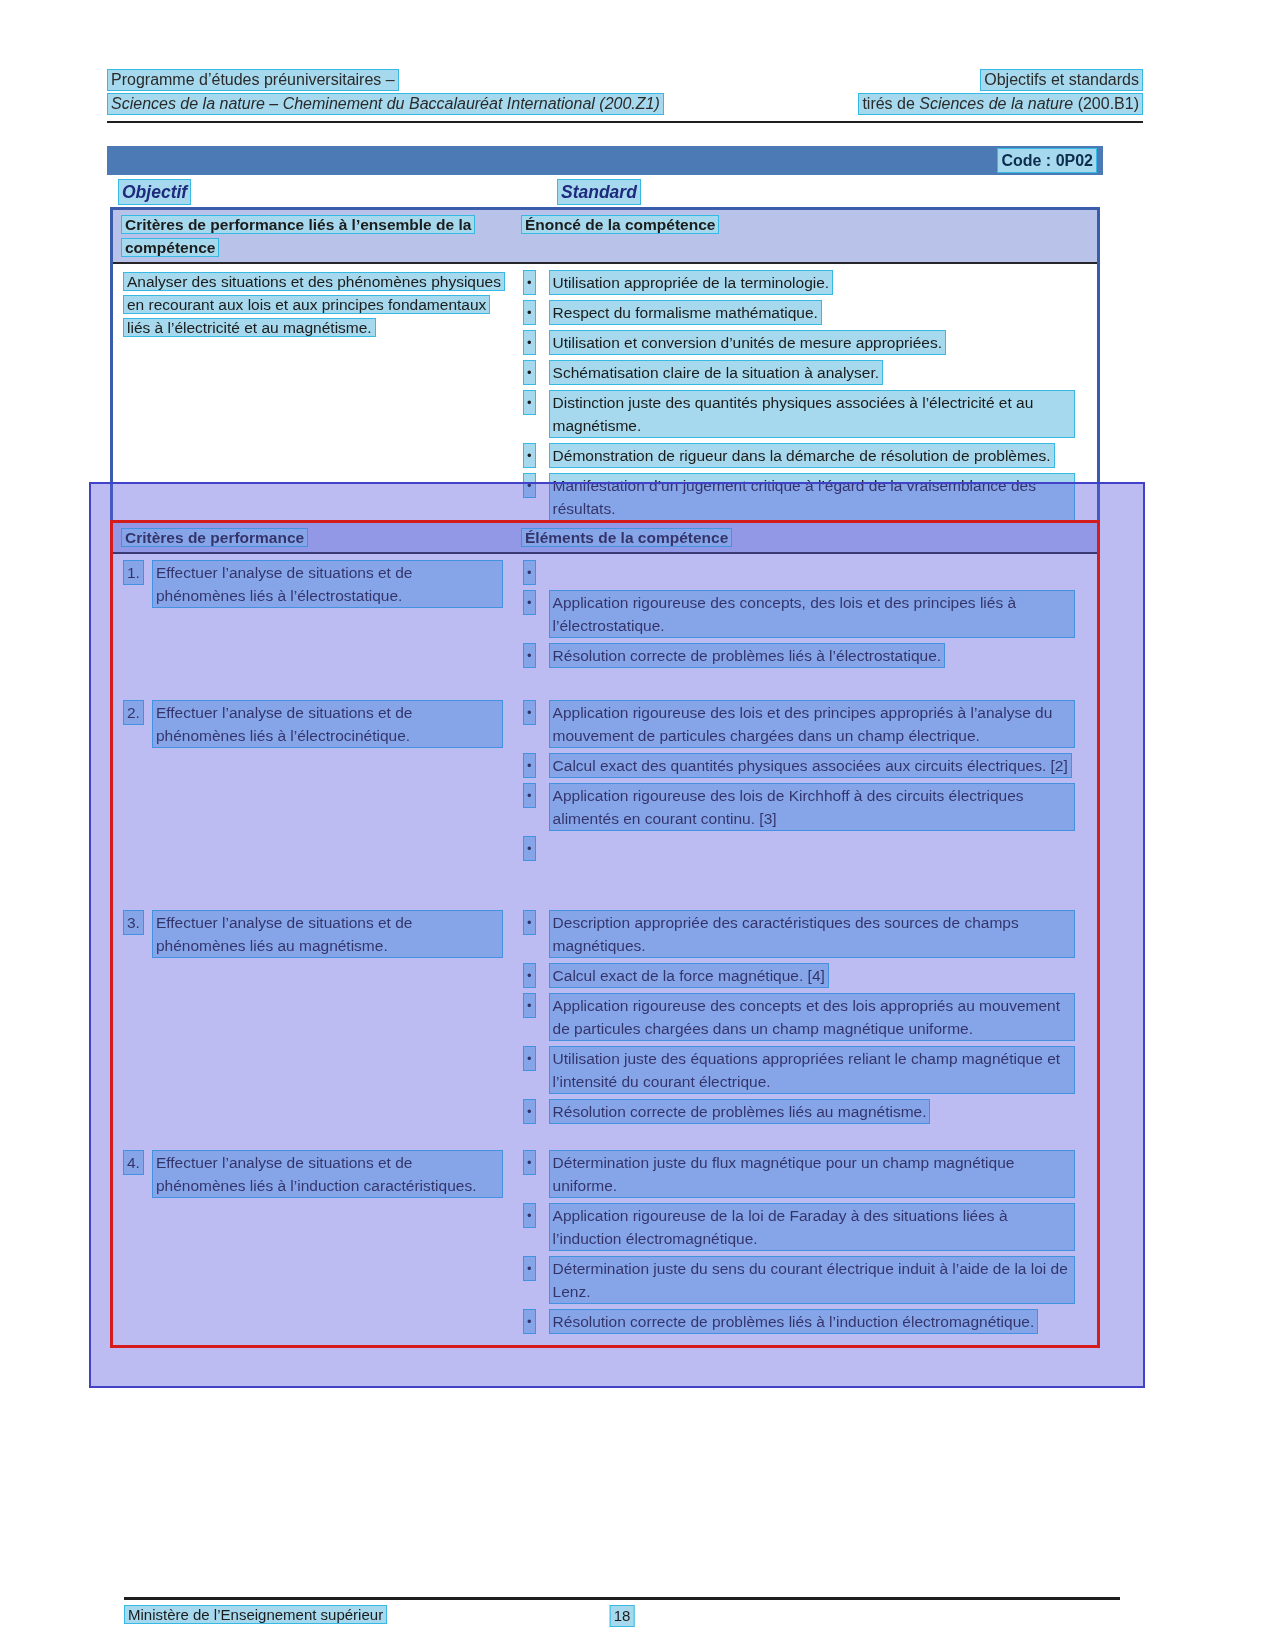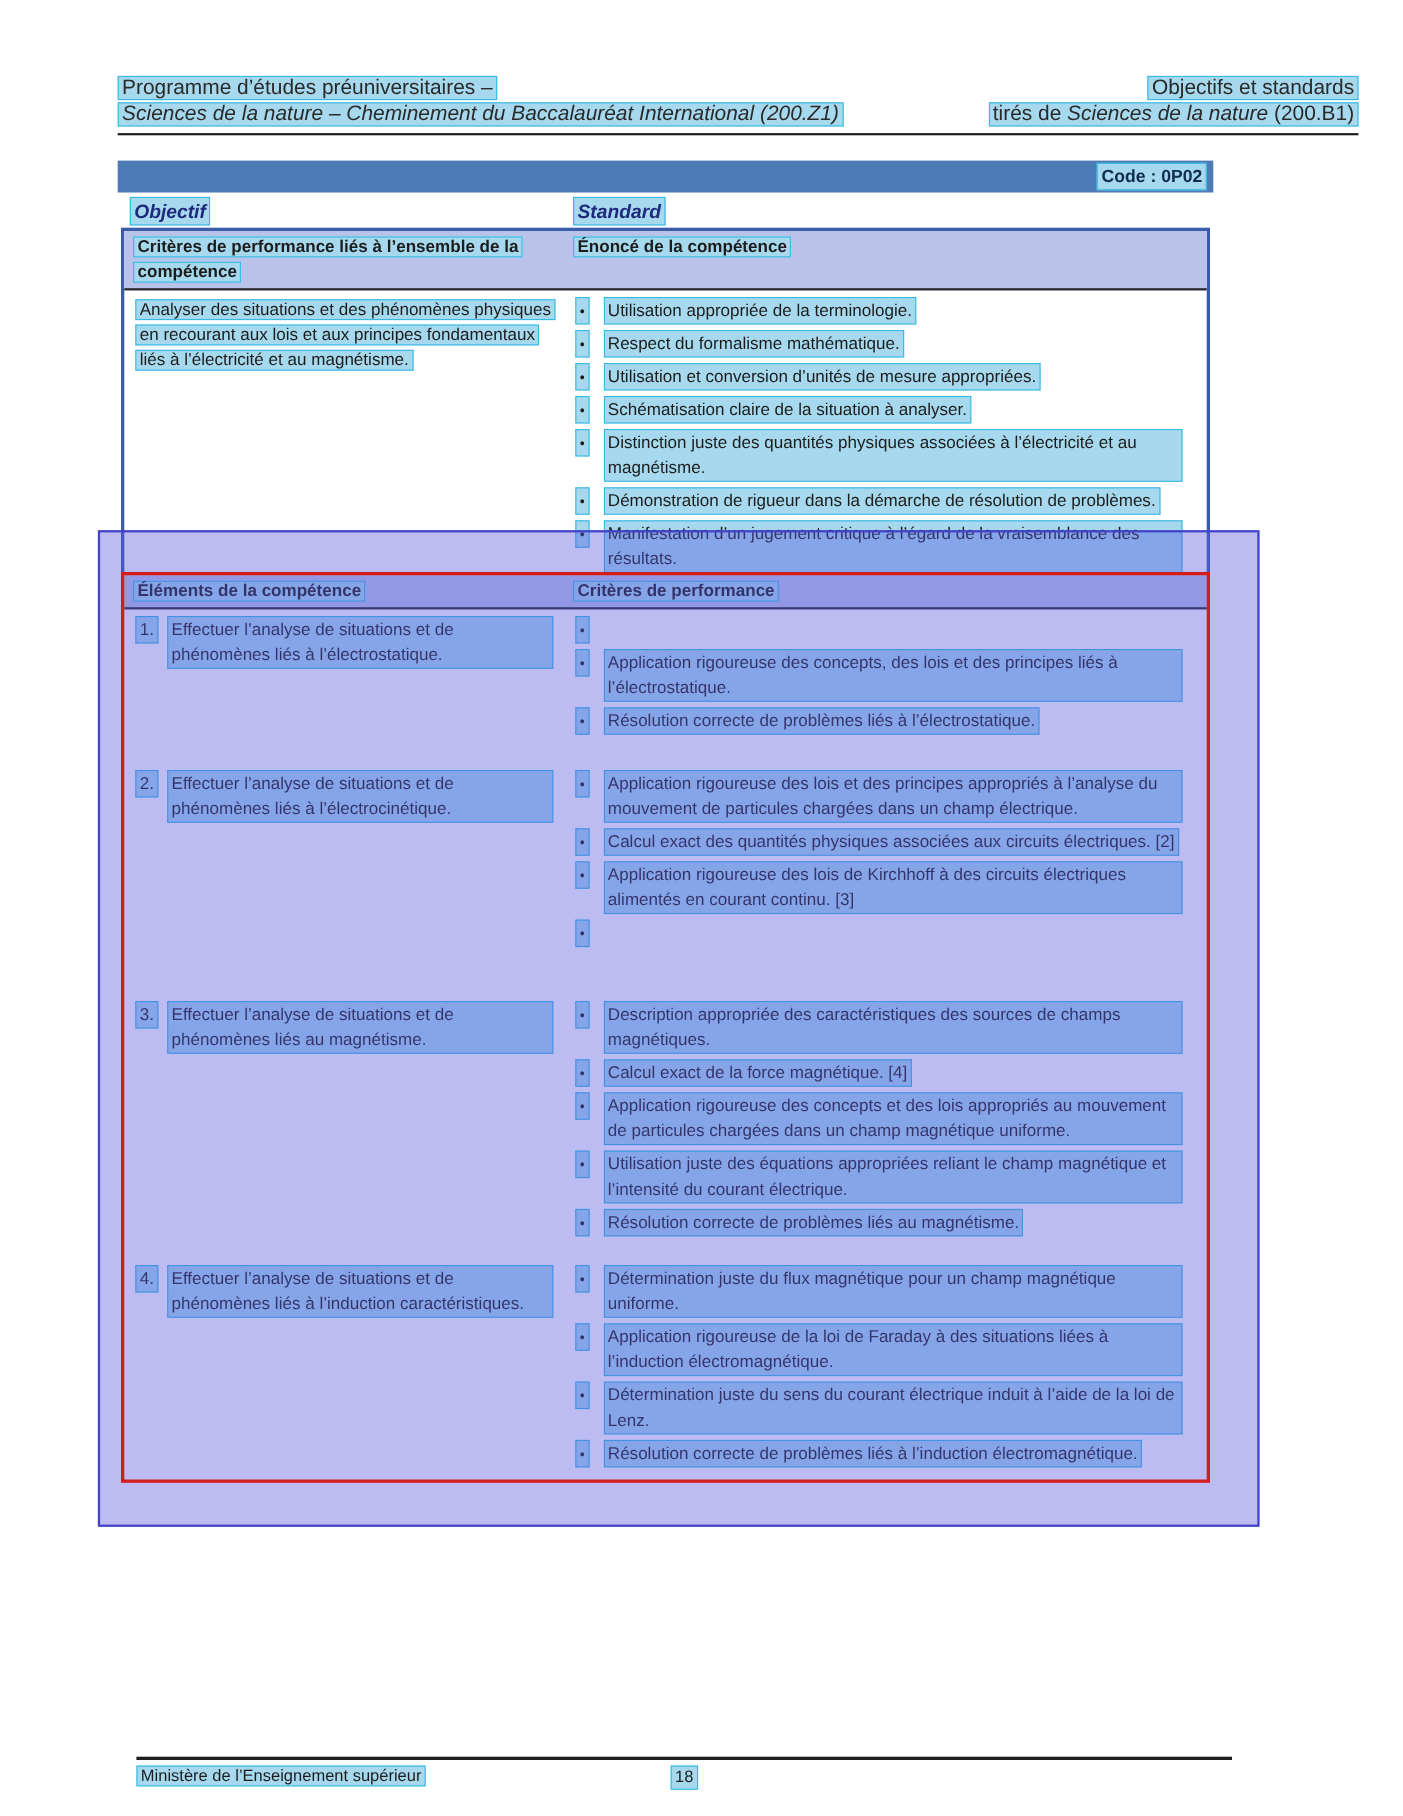--- a/index.html
+++ b/index.html
@@ -10,36 +10,36 @@
           color:#1c1c1c; font-size:15.5px; line-height:23px; overflow:hidden; }
 
   
   .hl { background: var(--hl-fill, #a6d9ee);
         border:1px solid var(--hl-border, #36b9e3);
         padding:0 3px;
         -webkit-box-decoration-break:clone; box-decoration-break:clone; }
   .italic { font-style:italic; }
 
   
-  .doc-header { position:absolute; top:69px; left:107px; width:1128px;
-                font-size:19px; line-height:20px; color:#2a2a2a;
+  .doc-header { position:absolute; top:69px; left:107px; width:1036px;
+                font-size:16px; line-height:20px; color:#2a2a2a;
                 border-bottom:2px solid #1f1f1f; padding-bottom:4px; }
   .hrow { display:flex; justify-content:space-between; margin-bottom:2px; }
 
   
   .banner { position:absolute; top:146px; left:107px; width:996px; height:29px;
             background:var(--banner,#4c7ab4);
             display:flex; align-items:center; justify-content:flex-end;
             padding-right:6px; font-size:16px; font-weight:bold; color:#0e2c4e; }
 
   
   .col-titles { position:absolute; top:179px; left:110px; width:990px;
                 display:grid; grid-template-columns:403px 1fr;
                 font-size:17.5px; font-weight:bold; font-style:italic;
-                color:var(--heading,#1f2a7d); line-height:24px; }
+                color:var(--heading,#1f2a7d); line-height:24px;gap:36px; }
   .col-titles .hl { justify-self:start; margin-left:8px; }
 
   
   .table { position:absolute; left:110px; width:990px; background:#ffffff; }
   .thead { display:grid; grid-template-columns:400px 1fr;
            background:var(--header-row,#b9c3ea);
            border-bottom:2px solid #26262a; padding:3px 0;
            font-weight:bold; font-size:15.5px; line-height:23px; }
   .thead .th { padding:0 8px; }
   .trow { display:grid; grid-template-columns:400px 1fr; }
@@ -152,24 +152,24 @@
           <span class="hl btext">Manifestation d’un jugement critique à l’égard de la vraisemblance des résultats.</span>
         </div>
       </div>
     </div>
   </section>
 
   <section class="t2wrap">
     <div class="table t2" style="position:relative; left:0; top:0;">
       <div class="thead">
         <div class="th">
+          <span class="hl">Critères de performance</span>
+        </div>
+        <div class="th">
           <span class="hl">Éléments de la compétence</span>
-        </div>
-        <div class="th">
-          <span class="hl">Critères de performance</span>
         </div>
       </div>
 
       <div class="trow">
         <div class="td">
           <div class="cell-flex">
             <span class="num hl">1.</span>
             <span class="hl">Effectuer l’analyse de situations et de phénomènes liés à l’électrostatique.</span>
           </div>
         </div>

